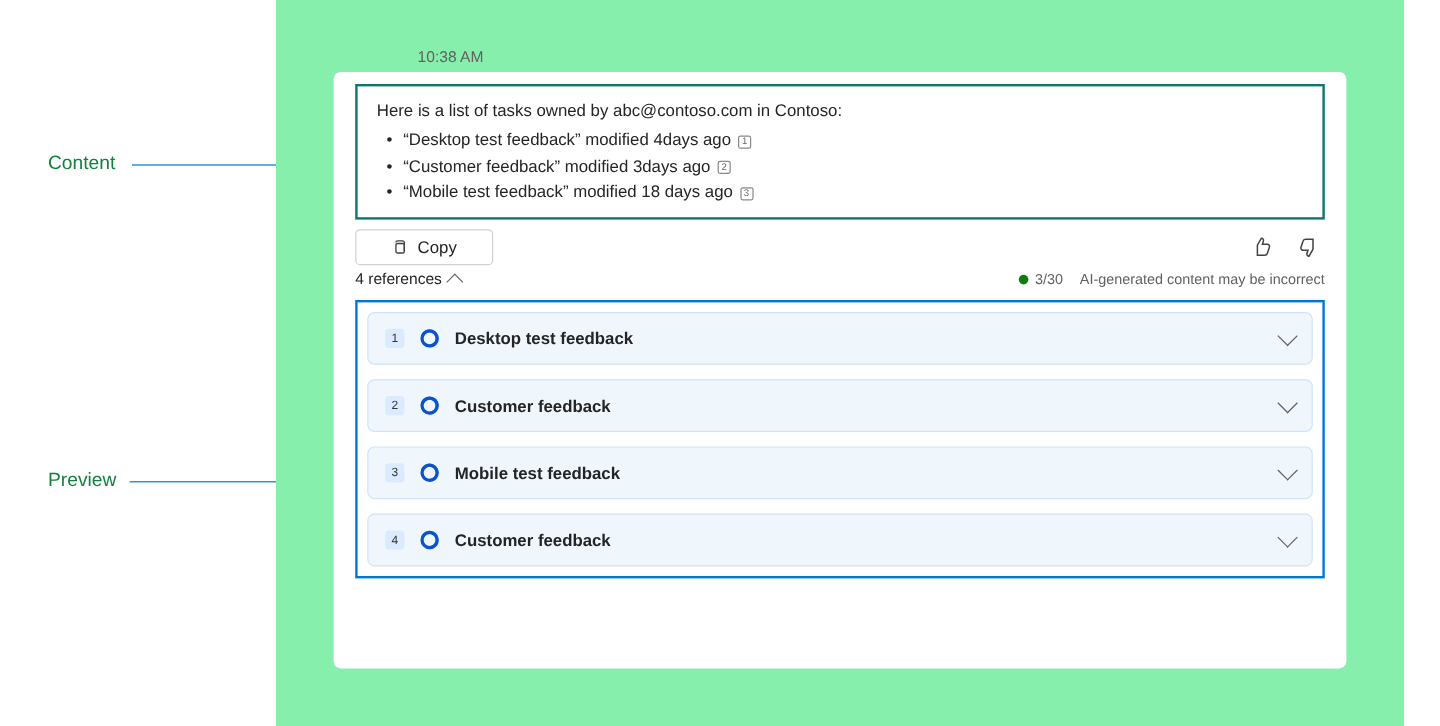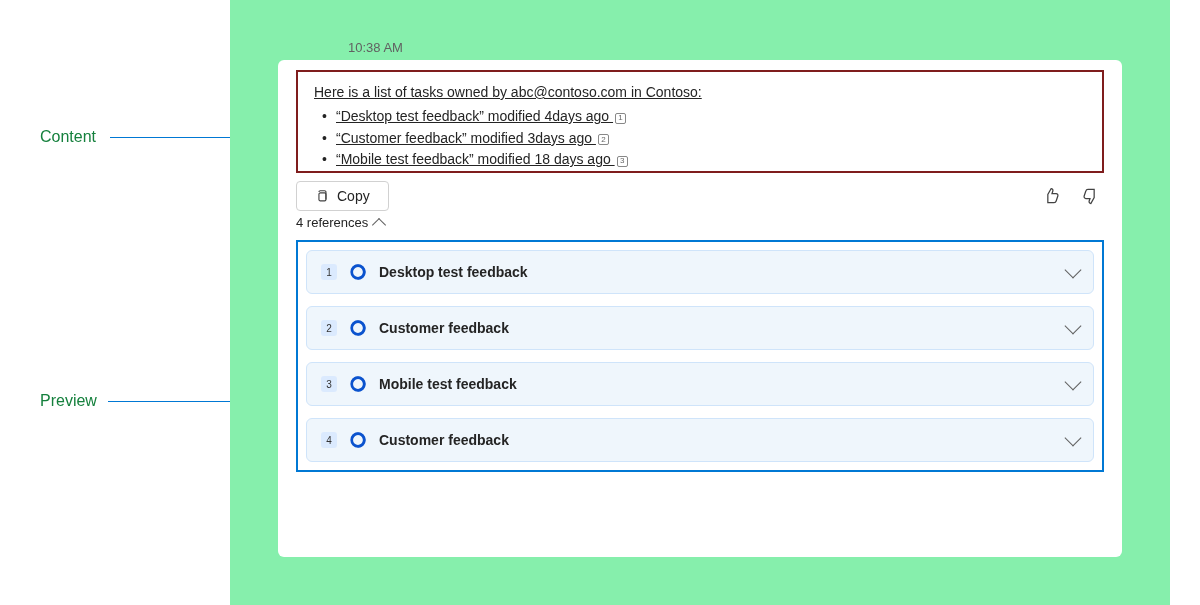--- a/index.html
+++ b/index.html
@@ -51,23 +51,22 @@
 
   .timestamp {
     position: absolute;
     left: 118px;
     top: 40px;
     color: #616161;
     font-size: 13px;
   }
 
   .content-box {
-    border: 2px solid #7f1d1d;
-    padding: 12px 16px 0 16px;
-    text-decoration: underline;
+    border: 2px solid #0f766e;
+    padding: 12px 16px 10px 16px;
   }
   .content-intro { margin-bottom: 6px; color: #242424; }
   .task-list { list-style: none; padding-left: 22px; }
   .task-list li {
     position: relative;
     line-height: 1.55;
     color: #242424;
   }
   .task-list li::before {
     content: "•";
@@ -92,21 +91,21 @@
   .action-row {
     display: flex;
     align-items: center;
     margin-top: 8px;
     gap: 10px;
   }
   .copy-btn {
     display: inline-flex;
     align-items: center;
     gap: 8px;
-    padding: 6px 18px;
+    padding: 6px 29px;
     border: 1px solid #d1d1d1;
     background: #fff;
     border-radius: 4px;
     font-size: 14px;
     color: #242424;
     cursor: pointer;
   }
   .copy-icon { width: 14px; height: 14px; display:inline-block; }
   .spacer { flex: 1; }
   .thumb-btn {
@@ -226,20 +225,26 @@
           <path d="M17 4v10l-4 7c-1.5 0-2.5-1.5-2-3l1-3H7c-1.5 0-2.5-1.5-2-3l2-6c.3-1 1.2-2 2.5-2H17z"></path>
         </svg>
       </button>
     </div>
 
     <div class="meta-row">
       <span class="refs-toggle">
         <span>4 references</span>
         <span class="caret-up"></span>
       </span>
+      <span class="meta-right">
+        <span>
+          <span class="dot-green"></span><span>3/30</span>
+        </span>
+        <span>AI-generated content may be incorrect</span>
+      </span>
     </div>
 
     <div class="preview-box" id="preview-list">
         <div class="ref-item">
           <span class="ref-num">1</span>
           <span class="ref-icon"><svg viewBox="0 0 20 20">
               <circle cx="10" cy="10" r="7" fill="none" stroke="#0b53ce" stroke-width="3"></circle>
               <circle cx="10" cy="10" r="7" fill="none" stroke="#0b53ce" stroke-width="3" stroke-dasharray="30 14" transform="rotate(200 10 10)" opacity="0.6"></circle>
             </svg></span>
           <span class="ref-title">Desktop test feedback</span>

